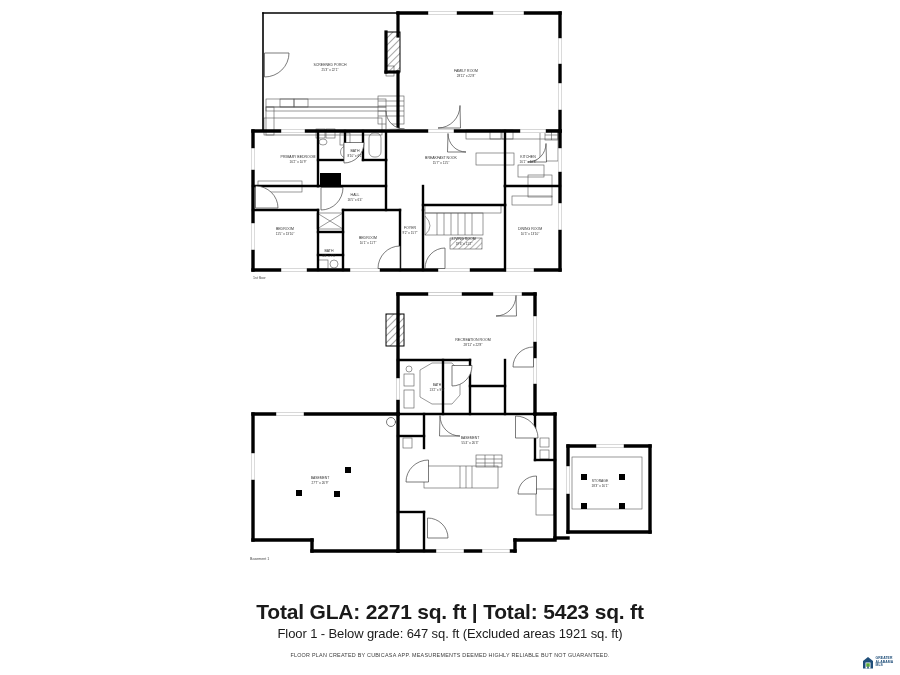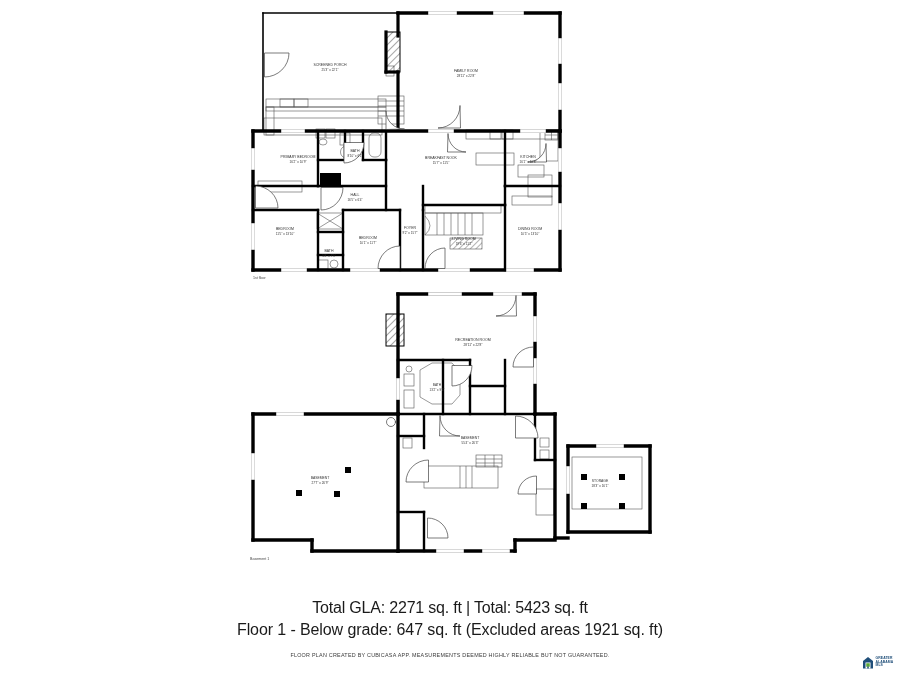--- a/index.html
+++ b/index.html
@@ -28,28 +28,28 @@
   }
   
   .summary {
     position: absolute;
     left: 0;
     top: 598px;
     width: 900px;
     text-align: center;
   }
   .summary-total {
-    font-size: 16px;
-    font-weight: normal;
+    font-size: 21px;
+    font-weight: bold;
     color: #1a1a1a;
     letter-spacing: -0.2px;
     line-height: 1.3;
   }
   .summary-line {
-    font-size: 16px;
+    font-size: 13px;
     color: #1a1a1a;
     line-height: 1.32;
     letter-spacing: -0.1px;
   }
   .disclaimer {
     position: absolute;
     left: 0;
     top: 652px;
     width: 900px;
     text-align: center;

